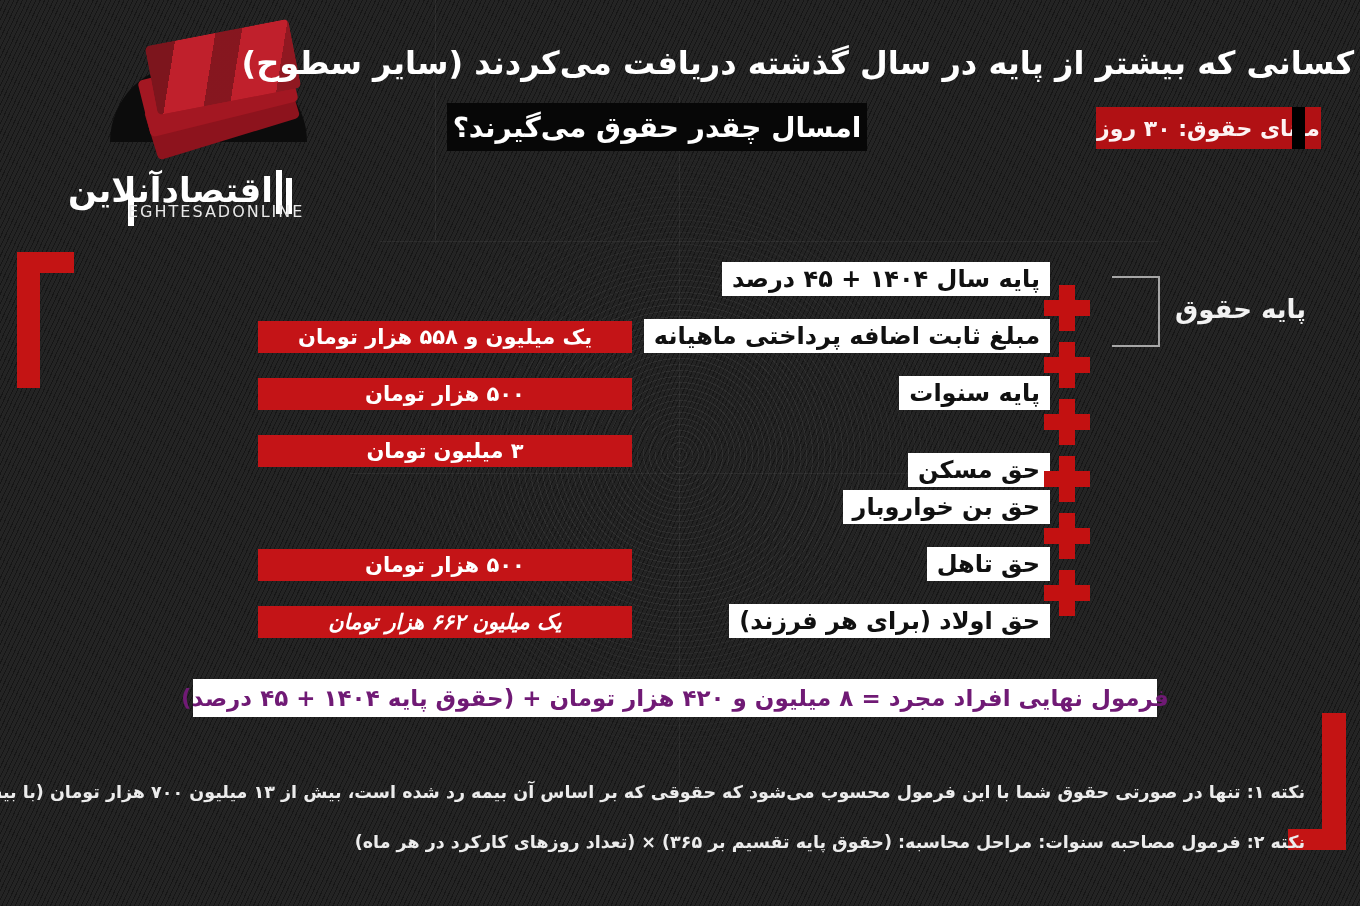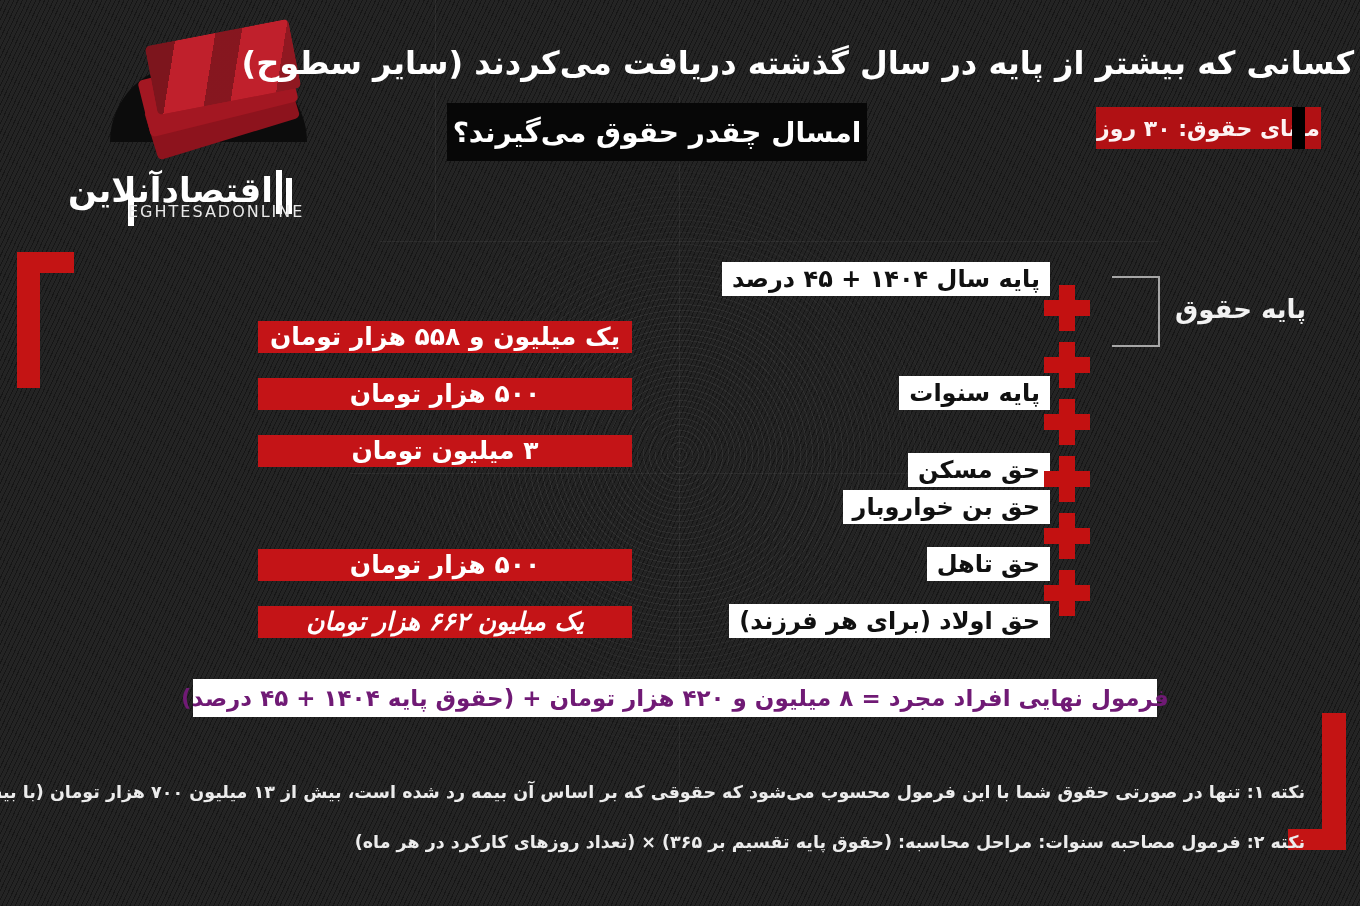--- a/index.html
+++ b/index.html
@@ -22,21 +22,21 @@
   .gl-h1{left:380px;top:241px;width:780px;height:1px;}
   .gl-h2{left:350px;top:473px;width:660px;height:1px;}
 
   
   .title{
     position:absolute;right:6px;top:44px;width:1000px;
     direction:rtl;text-align:right;color:#ffffff;
     font-size:32px;font-weight:bold;white-space:nowrap;letter-spacing:-1px;
   }
   .subtitle-box{
-    position:absolute;left:447px;top:103px;width:420px;height:58px;
+    position:absolute;left:447px;top:103px;width:420px;height:48px;
     background:#070707;color:#ffffff;direction:rtl;
     font-size:28px;font-weight:bold;display:flex;align-items:center;justify-content:center;
     white-space:nowrap;
   }
   .badge{
     position:absolute;left:1067px;top:107px;width:225px;height:42px;
     color:#fdf3f3;direction:rtl;font-size:22px;font-weight:bold;
     display:flex;align-items:center;justify-content:center;white-space:nowrap;
   }
   .badge-strip{position:absolute;left:1292px;top:107px;width:13px;height:42px;background:#000000;}
@@ -69,21 +69,21 @@
 
   
   .wlabel{
     position:absolute;right:310px;height:34px;line-height:34px;
     background:#ffffff;color:#111111;direction:rtl;
     font-size:24px;font-weight:bold;padding:0 10px;white-space:nowrap;
   }
   .rvalue{
     position:absolute;left:258px;width:374px;height:32px;line-height:32px;
     background:#c41417;color:#ffffff;direction:rtl;text-align:center;
-    font-size:25px;font-weight:bold;white-space:nowrap;
+    font-size:21px;font-weight:bold;white-space:nowrap;
   }
   .plus{position:absolute;left:1044px;width:46px;height:46px;}
   .plus::before{content:"";position:absolute;left:0;top:15px;width:46px;height:16px;background:#c31111;}
   .plus::after{content:"";position:absolute;left:15px;top:0;width:16px;height:46px;background:#c31111;}
 
   
   .bsb{position:absolute;left:1112px;top:276px;width:46px;height:67px;
     border-right:2px solid #a6a6a6;border-top:2px solid #a6a6a6;border-bottom:2px solid #a6a6a6;}
   .bsb-label{position:absolute;left:1176px;top:294px;width:130px;direction:rtl;
     color:#f2f2f2;font-size:26px;font-weight:bold;text-align:center;white-space:nowrap;}
@@ -126,20 +126,21 @@
 
   <div class="title">کسانی که بیشتر از پایه در سال گذشته دریافت می‌کردند (سایر سطوح)</div>
   <div class="subtitle-box">امسال چقدر حقوق می‌گیرند؟</div>
   <div class="badge" style="background:#b11114;margin-left:29px;">مبنای حقوق: ۳۰ روز</div>
   <div class="badge-strip"></div>
 
   <div class="corner-tl"></div>
   <div class="corner-br"></div>
 
   <div class="wlabel" style="top:262px;">پایه سال ۱۴۰۴ + ۴۵ درصد</div>
+  <div class="wlabel" style="top:319px;">مبلغ ثابت اضافه پرداختی ماهیانه</div>
   <div class="wlabel" style="top:376px;">پایه سنوات</div>
   <div class="wlabel" style="top:433px;margin-top:20px;">حق مسکن</div>
   <div class="wlabel" style="top:490px;">حق بن خواروبار</div>
   <div class="wlabel" style="top:547px;">حق تاهل</div>
   <div class="wlabel" style="top:604px;">حق اولاد (برای هر فرزند)</div>
 
   <span class="plus" style="top:285px;"></span>
   <span class="plus" style="top:342px;"></span>
   <span class="plus" style="top:399px;"></span>
   <span class="plus" style="top:456px;"></span>

